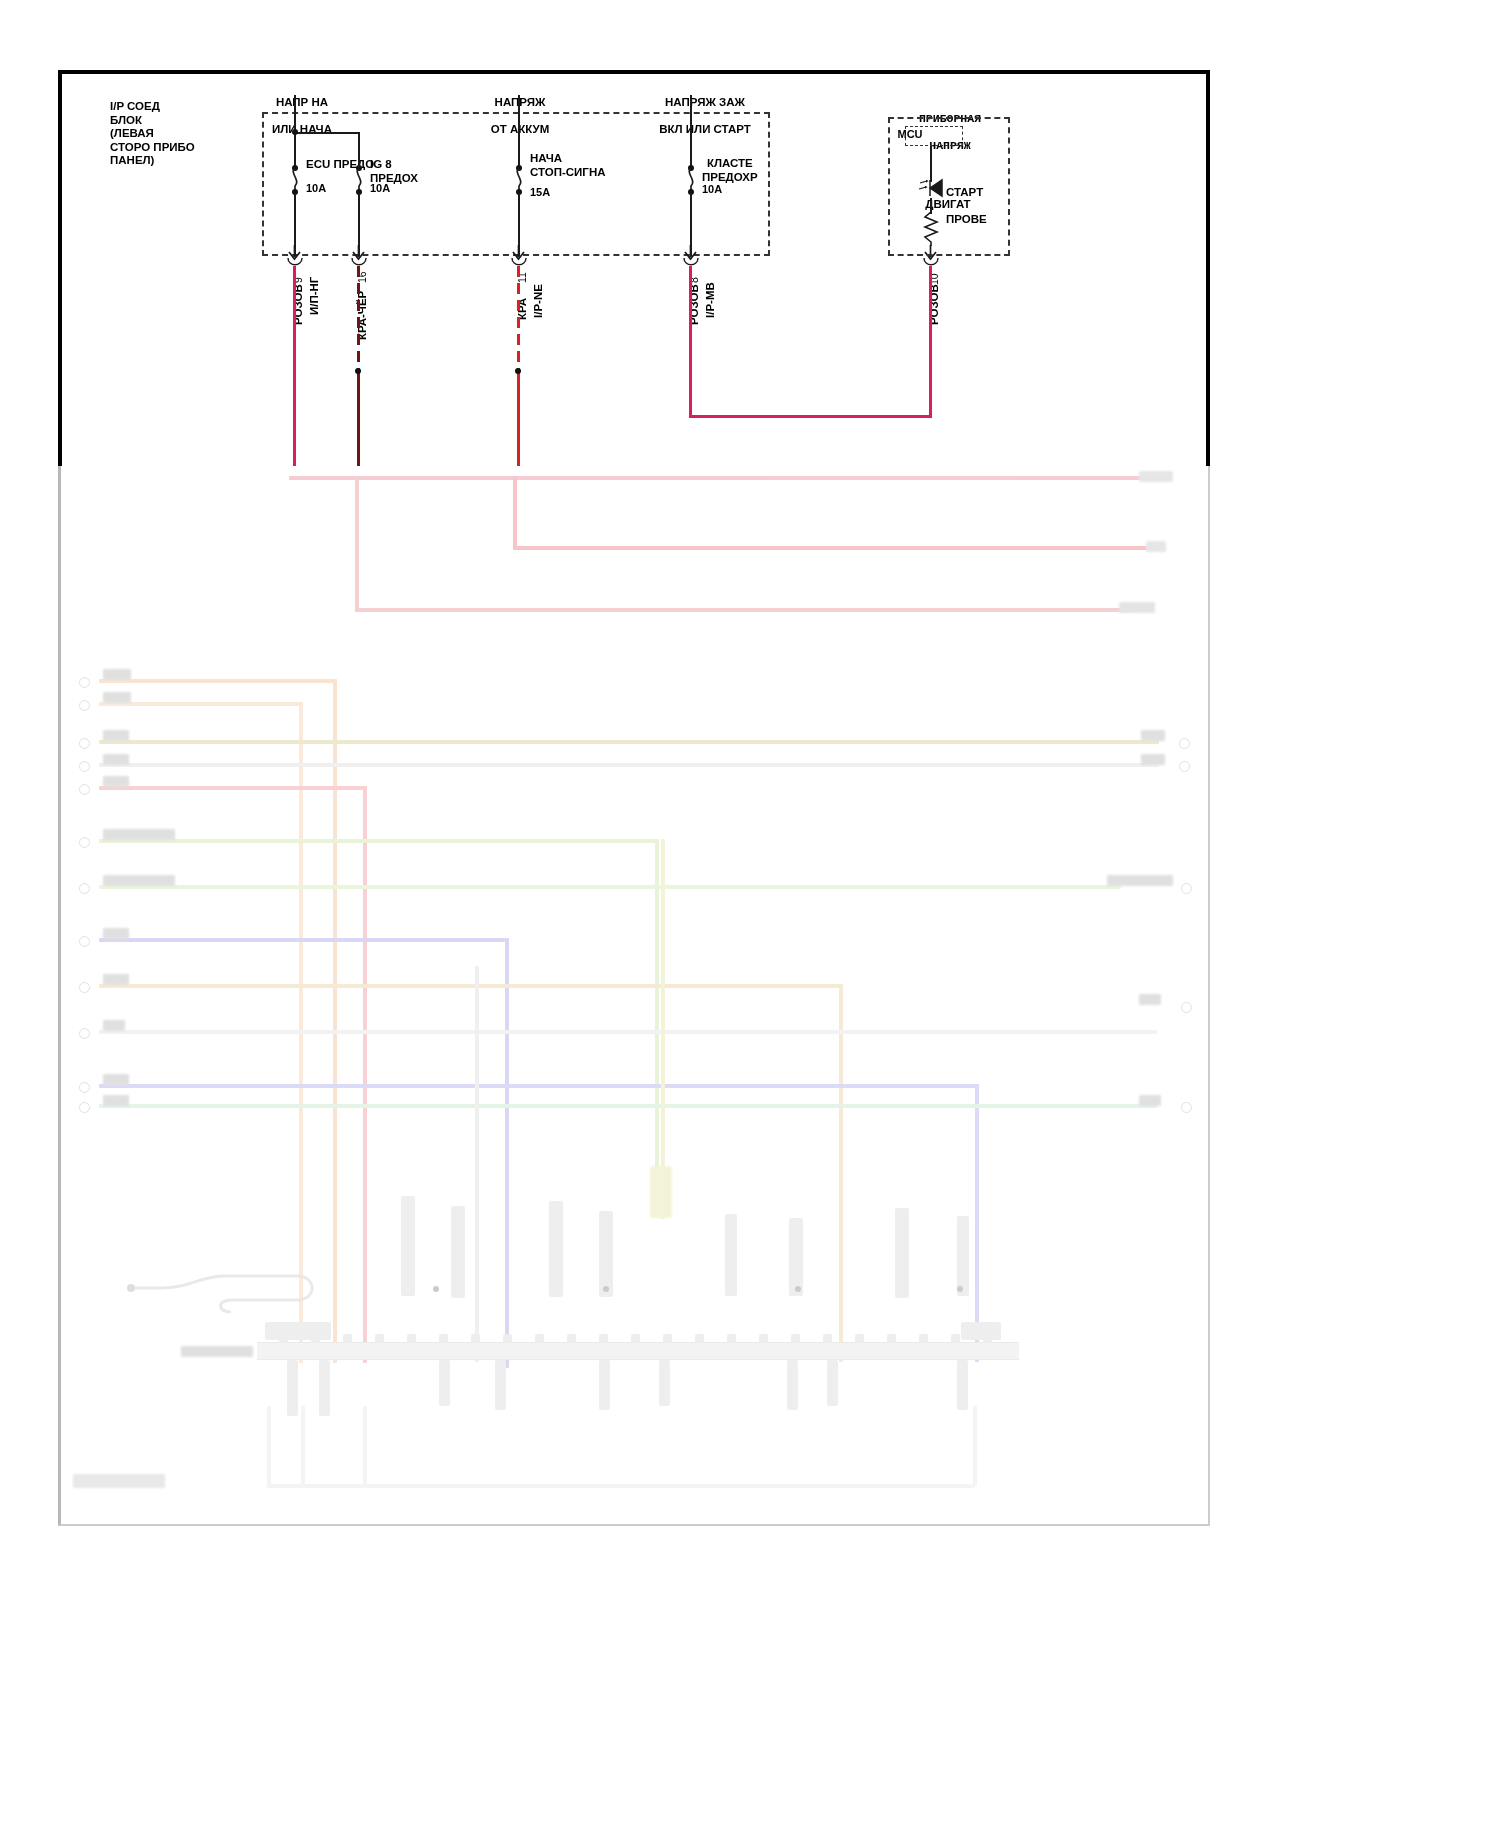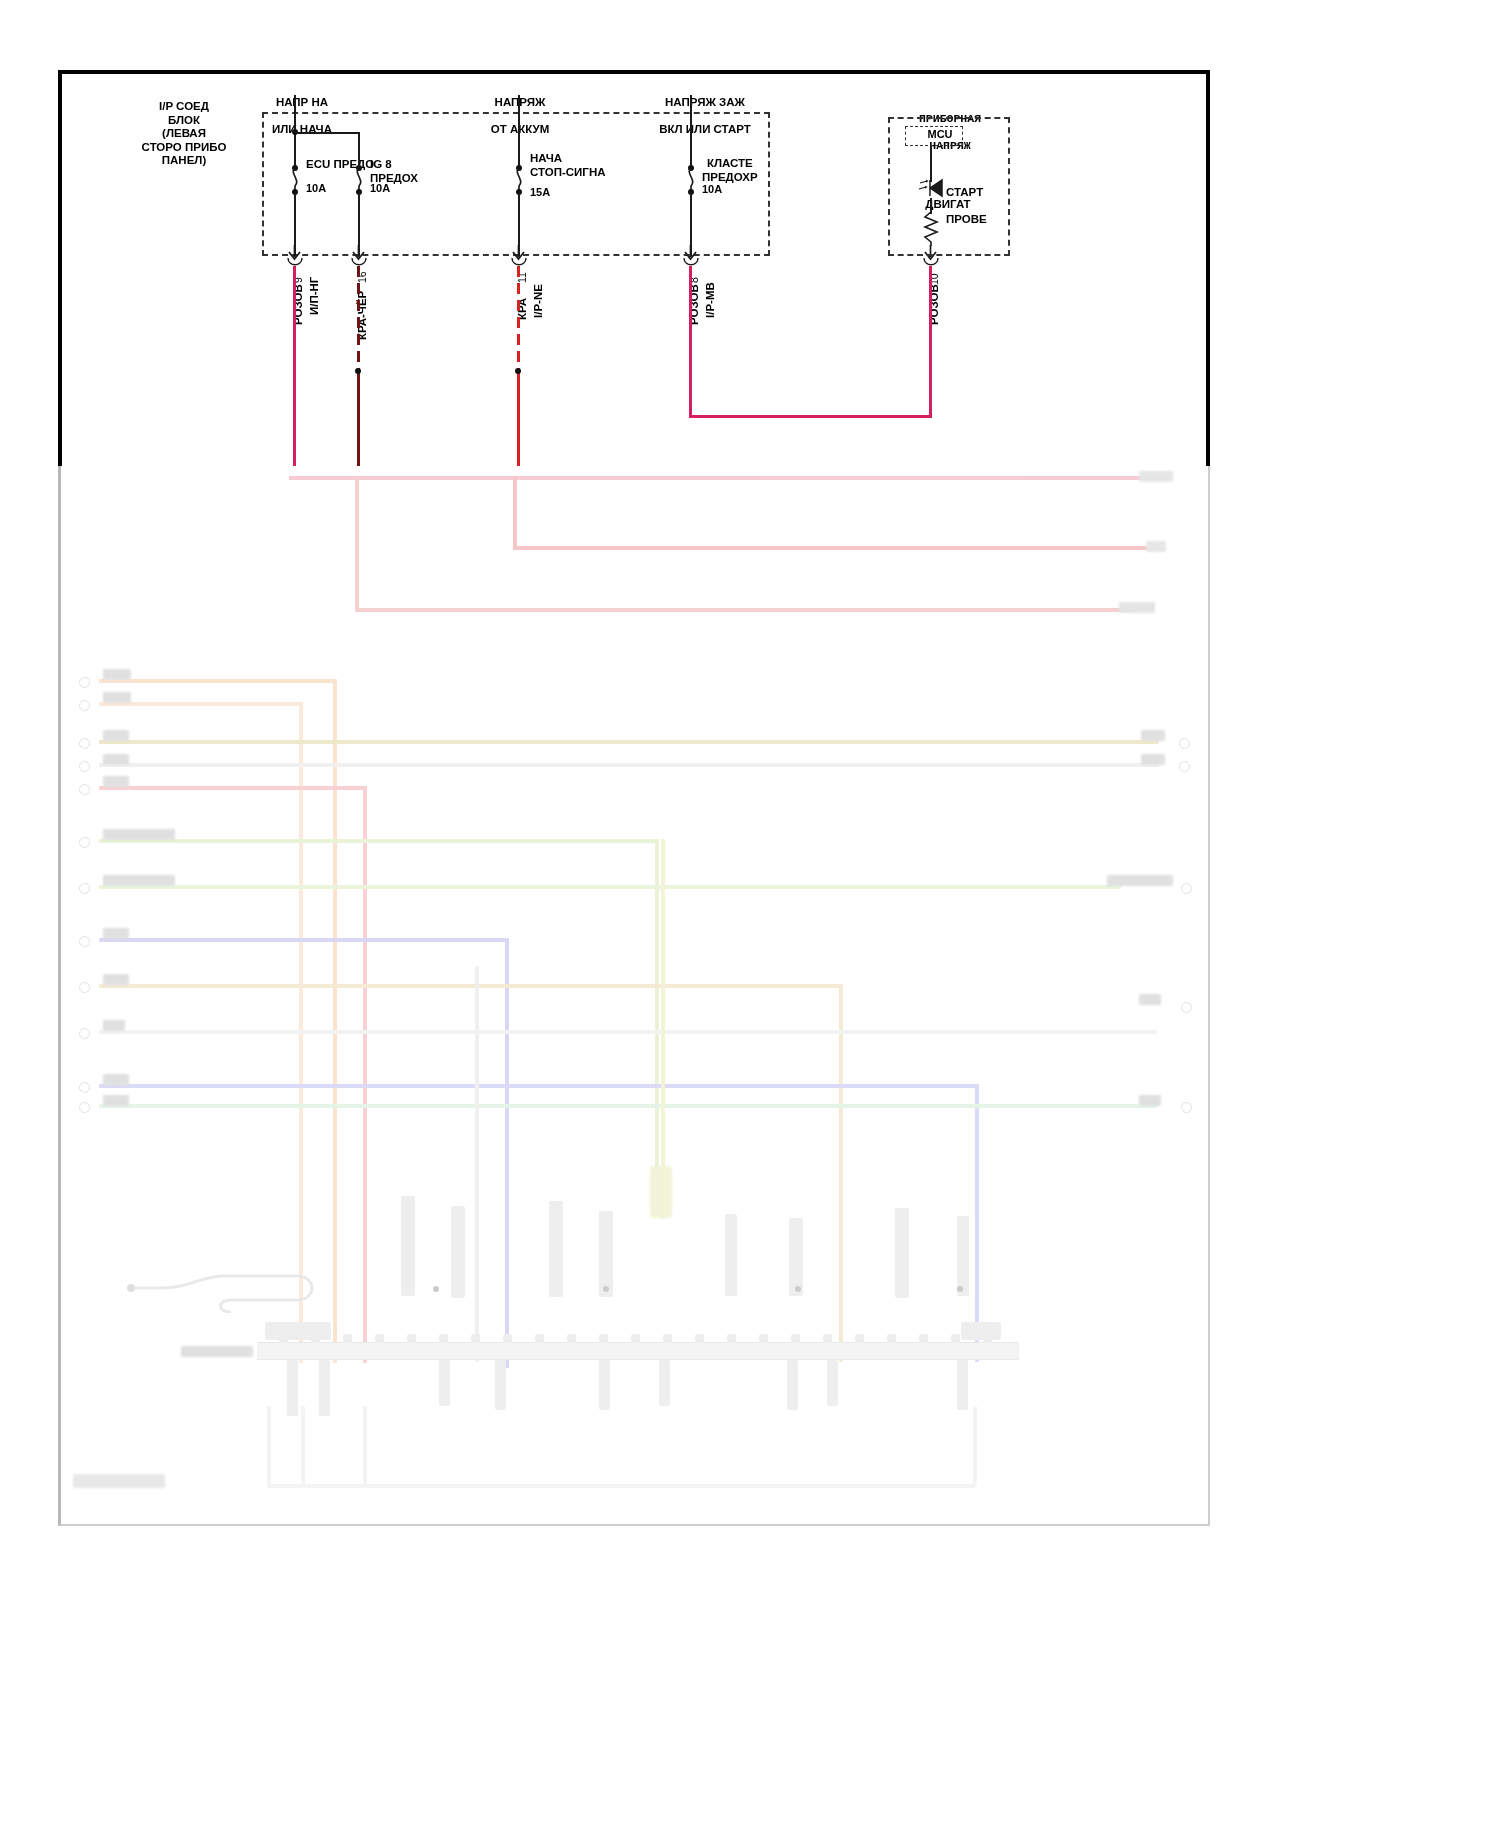--- a/index.html
+++ b/index.html
@@ -50,21 +50,21 @@
   .dot {
     position: absolute; width: 6px; height: 6px;
     background: #111; border-radius: 50%;
   }
   .lbl {
     position: absolute; color: #000;
     font-family: "Liberation Sans", sans-serif;
     line-height: 1.18; white-space: pre-line;
   }
   .lbl.c  { text-align: center; }
-  .lbl.r  { text-align: center; }
+  .lbl.r  { text-align: left; }
   .vlabel {
     position: absolute;
     transform-origin: 0 0;
     transform: rotate(-90deg);
     white-space: nowrap;
     font-family: "Liberation Sans", sans-serif;
     color: #000;
   }
   
   .dashbox {
@@ -227,21 +227,21 @@
   <svg style="position:absolute; left:922px; top:258px;" width="18" height="11">
     <path d="M2,0 C2,9 16,9 16,0" stroke="#1a1a1a" stroke-width="1.4" fill="none"></path>
   </svg>
 
   <div class="lbl c" style="left:880px; top:98px; width:140px; font-size:11.5px; font-weight:bold;font-family:Liberation Mono, monospace;">
     <span>ПРИБОРНАЯ</span><br>
     <span>НАПРЯЖ</span>
   </div>
   <div class="dashbox" style="left:888px; top:117px; width:122px; height:139px;"></div>
   <div class="dashbox thin" style="left:905px; top:126px; width:58px; height:20px;"></div>
-  <div class="lbl c" style="left:911px; top:128px; width:58px; font-size:11px; font-weight:bold;">MCU</div>
+  <div class="lbl c" style="left:881px; top:128px; width:58px; font-size:11px; font-weight:bold;">MCU</div>
 
   <div class="vline" style="left:930px; top:146px; height:36px;"></div>
 
   <svg style="position:absolute; left:915px; top:178px;" width="32" height="22">
     <path d="M15,2 L15,18 M15,10 L27,2 L27,18 Z" stroke="#1a1a1a" stroke-width="1.5" fill="#1a1a1a"></path>
     <path d="M5,5 L12,3 M11,2.2 L12.4,3 L11,3.9" stroke="#1a1a1a" stroke-width="1.2" fill="none"></path>
     <path d="M4,11 L11,9 M10,8.2 L11.4,9 L10,9.9" stroke="#1a1a1a" stroke-width="1.2" fill="none"></path>
   </svg>
   <div class="lbl" style="left:946px; top:172px; font-size:11.5px; font-weight:bold; text-align:left;">
     <span>СТАРТ</span><br>

